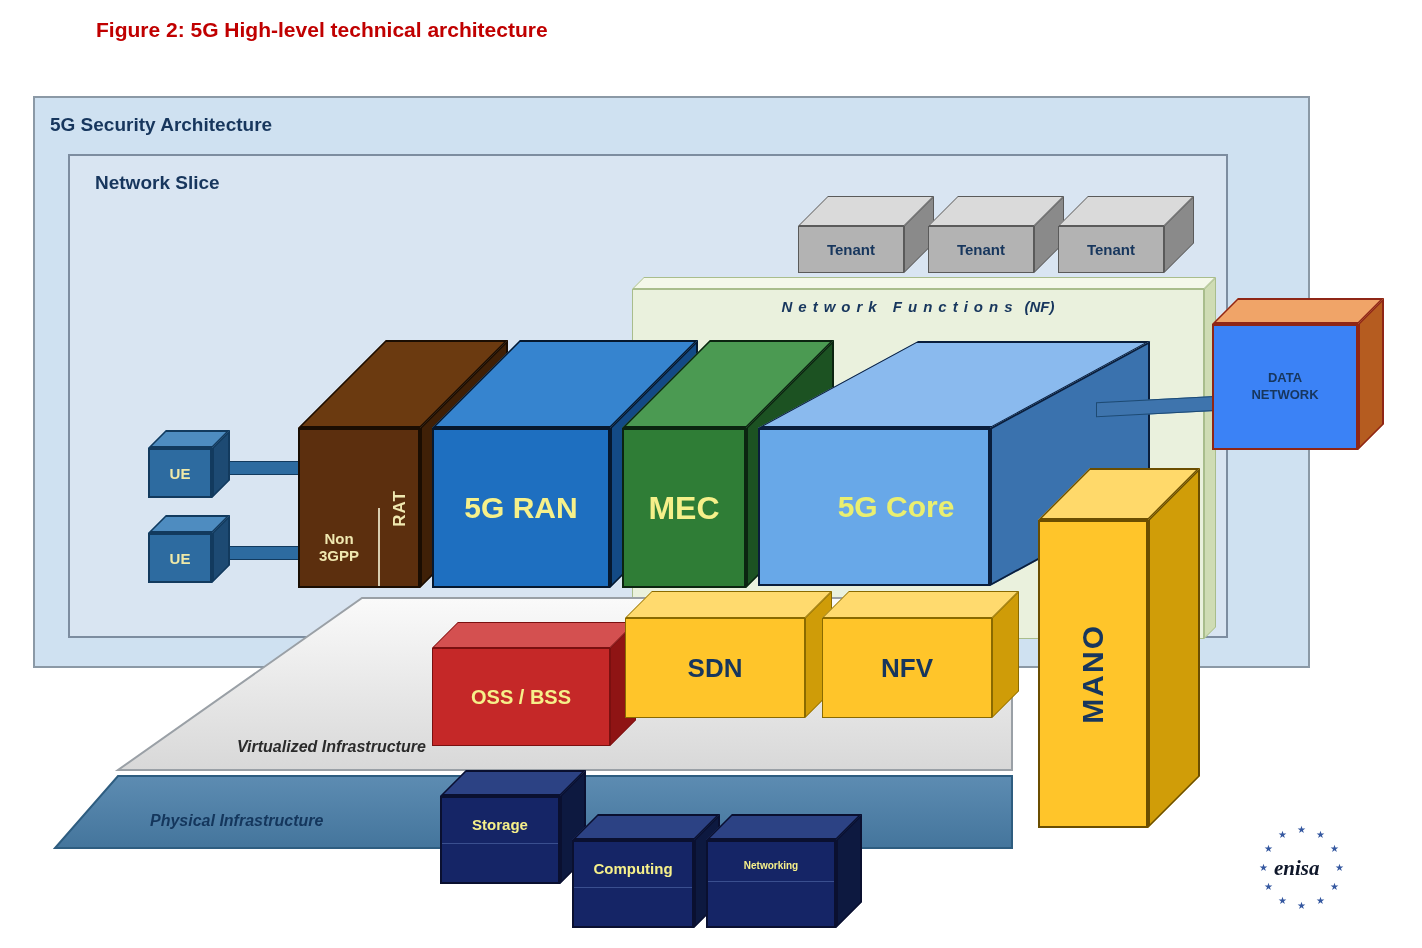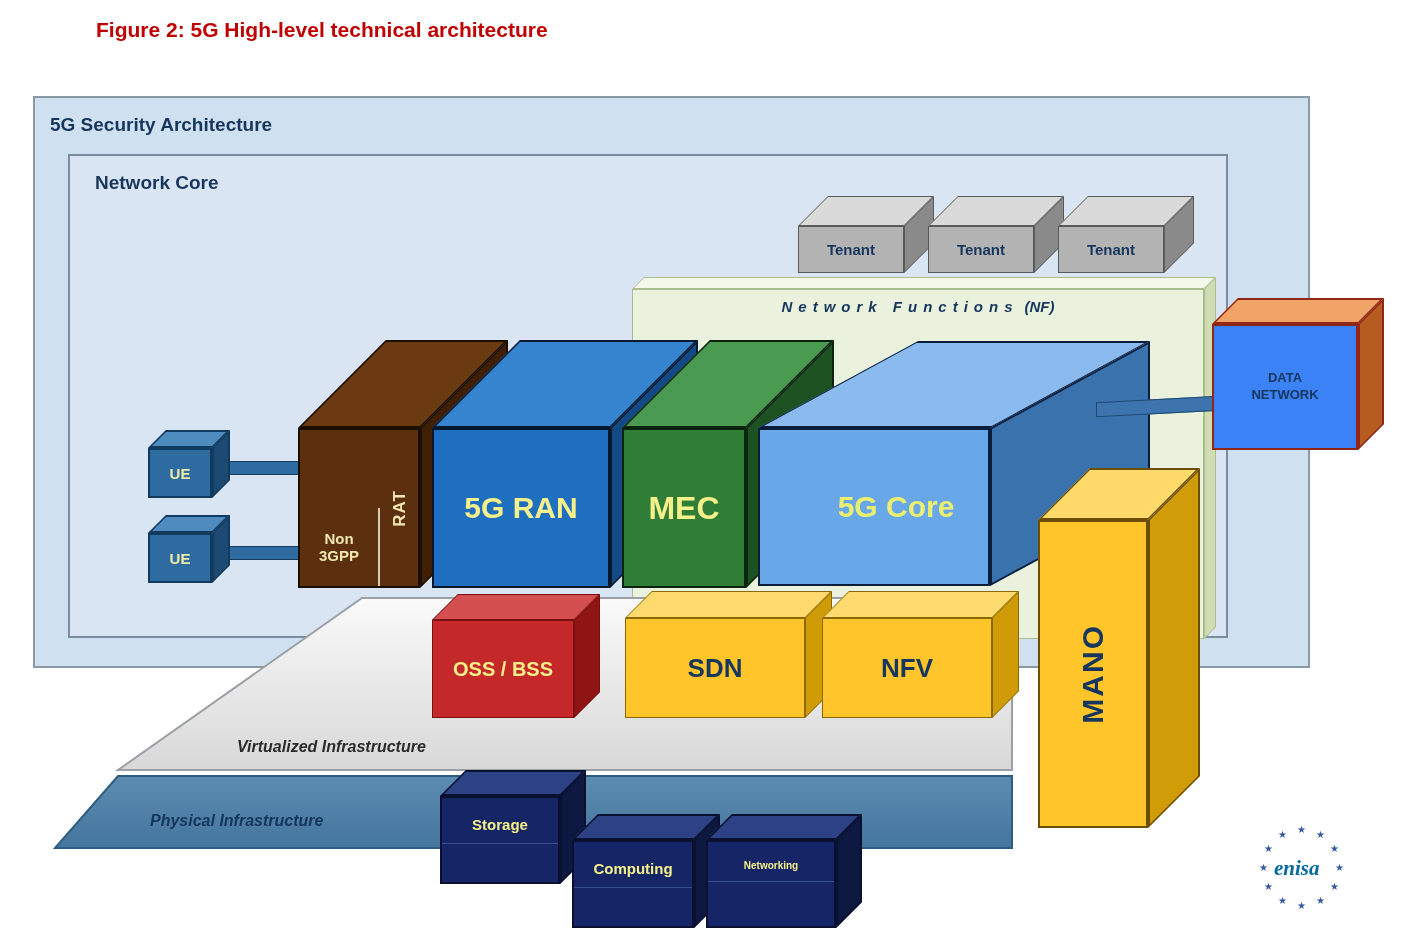--- a/index.html
+++ b/index.html
@@ -27,33 +27,33 @@
   .vert { writing-mode:vertical-rl; transform:rotate(180deg); }
   .caption { font-size:21px; font-weight:bold; color:#c00000; }
   .frame-label { font-size:19px; font-weight:bold; color:#17365d; }
   .band-label { font-size:16px; font-weight:bold; font-style:italic; }
   .nf-label { font-size:15px; font-weight:bold; font-style:italic; color:#17365d; letter-spacing:6px; }
   .nf-suffix { font-size:15px; font-weight:bold; font-style:italic; color:#17365d; letter-spacing:0; margin-left:6px; }
   .star { position:absolute; color:#3558a0; font-size:10px; line-height:10px; }
   .enisa-text {
     position:absolute; left:22px; top:30px;
     font-family:"Liberation Serif", serif; font-style:italic; font-weight:bold;
-    font-size:21px; color:#0369a1;
+    font-size:21px; color:#0f172a;
   }
 </style>
 </head>
 <body>
 
 <div class="abs caption" style="left:48px; top:18px;margin-left:48px;">Figure 2: 5G High-level technical architecture</div>
 
 <div class="abs" style="left:33px; top:96px; width:1277px; height:572px; background:#cfe1f1; border:2px solid #8b99a6;"></div>
 <div class="abs frame-label" style="left:50px; top:114px;">5G Security Architecture</div>
 
 <div class="abs" style="left:68px; top:154px; width:1160px; height:484px; background:#d9e5f2; border:2px solid #7d8da0;"></div>
-<div class="abs frame-label" style="left:95px; top:172px;">Network Core</div>
+<div class="abs frame-label" style="left:95px; top:172px;">Network Slice</div>
 
 <div class="b3d" style="left:632px; top:289px; width:572px; height:350px;">
   <div class="topf" style="top:-12px; height:12px; background:#f4f8ea; border-color:#a9bd8c; border-width:1px;"></div>
   <div class="sidef" style="right:-12px; width:12px; background:#cfdcb4; border-color:#a9bd8c; border-width:1px;"></div>
   <div class="face" style="background:#eaf1dd; border-color:#a9bd8c; border-width:1px; align-items:flex-start; padding-top:8px;">
     <span>
       <span class="nf-label">Network Functions</span><span class="nf-suffix">(NF)</span>
     </span>
   </div>
 </div>
@@ -130,21 +130,21 @@
 </div>
 
 <div class="b3d" style="left:758px; top:428px; width:232px; height:158px;">
   <div class="topf" style="top:-87px; height:87px; background:#8abaee; border-color:#0a1e3c; transform:skewX(-61.5deg);"></div>
   <div class="sidef" style="right:-160px; width:160px; background:#3a72ae; border-color:#0a1e3c; transform:skewY(-28.5deg);"></div>
   <div class="face" style="background:#68a8e8; border-color:#0a1e3c;padding-left:44px;">
     <span class="lbl-yel" style="font-size:30px; color:#eaef70;">5G Core</span>
   </div>
 </div>
 
-<div class="b3d" style="left:432px; top:620px; width:142px; height:98px;">
+<div class="b3d" style="left:432px; top:648px; width:178px; height:98px;">
   <div class="topf" style="top:-26px; height:26px; background:#d45050; border-color:#7a1010; border-width:1.5px;"></div>
   <div class="sidef" style="right:-26px; width:26px; background:#8f1414; border-color:#7a1010; border-width:1.5px;"></div>
   <div class="face" style="background:#c52828; border-color:#7a1010; border-width:1.5px;">
     <span class="lbl-yel" style="font-size:20px;">OSS / BSS</span>
   </div>
 </div>
 
 <div class="b3d" style="left:625px; top:618px; width:180px; height:100px;">
   <div class="topf" style="top:-27px; height:27px; background:#ffda6e; border-color:#8a6a00; border-width:1.5px;"></div>
   <div class="sidef" style="right:-27px; width:27px; background:#cf9c08; border-color:#8a6a00; border-width:1.5px;"></div>

